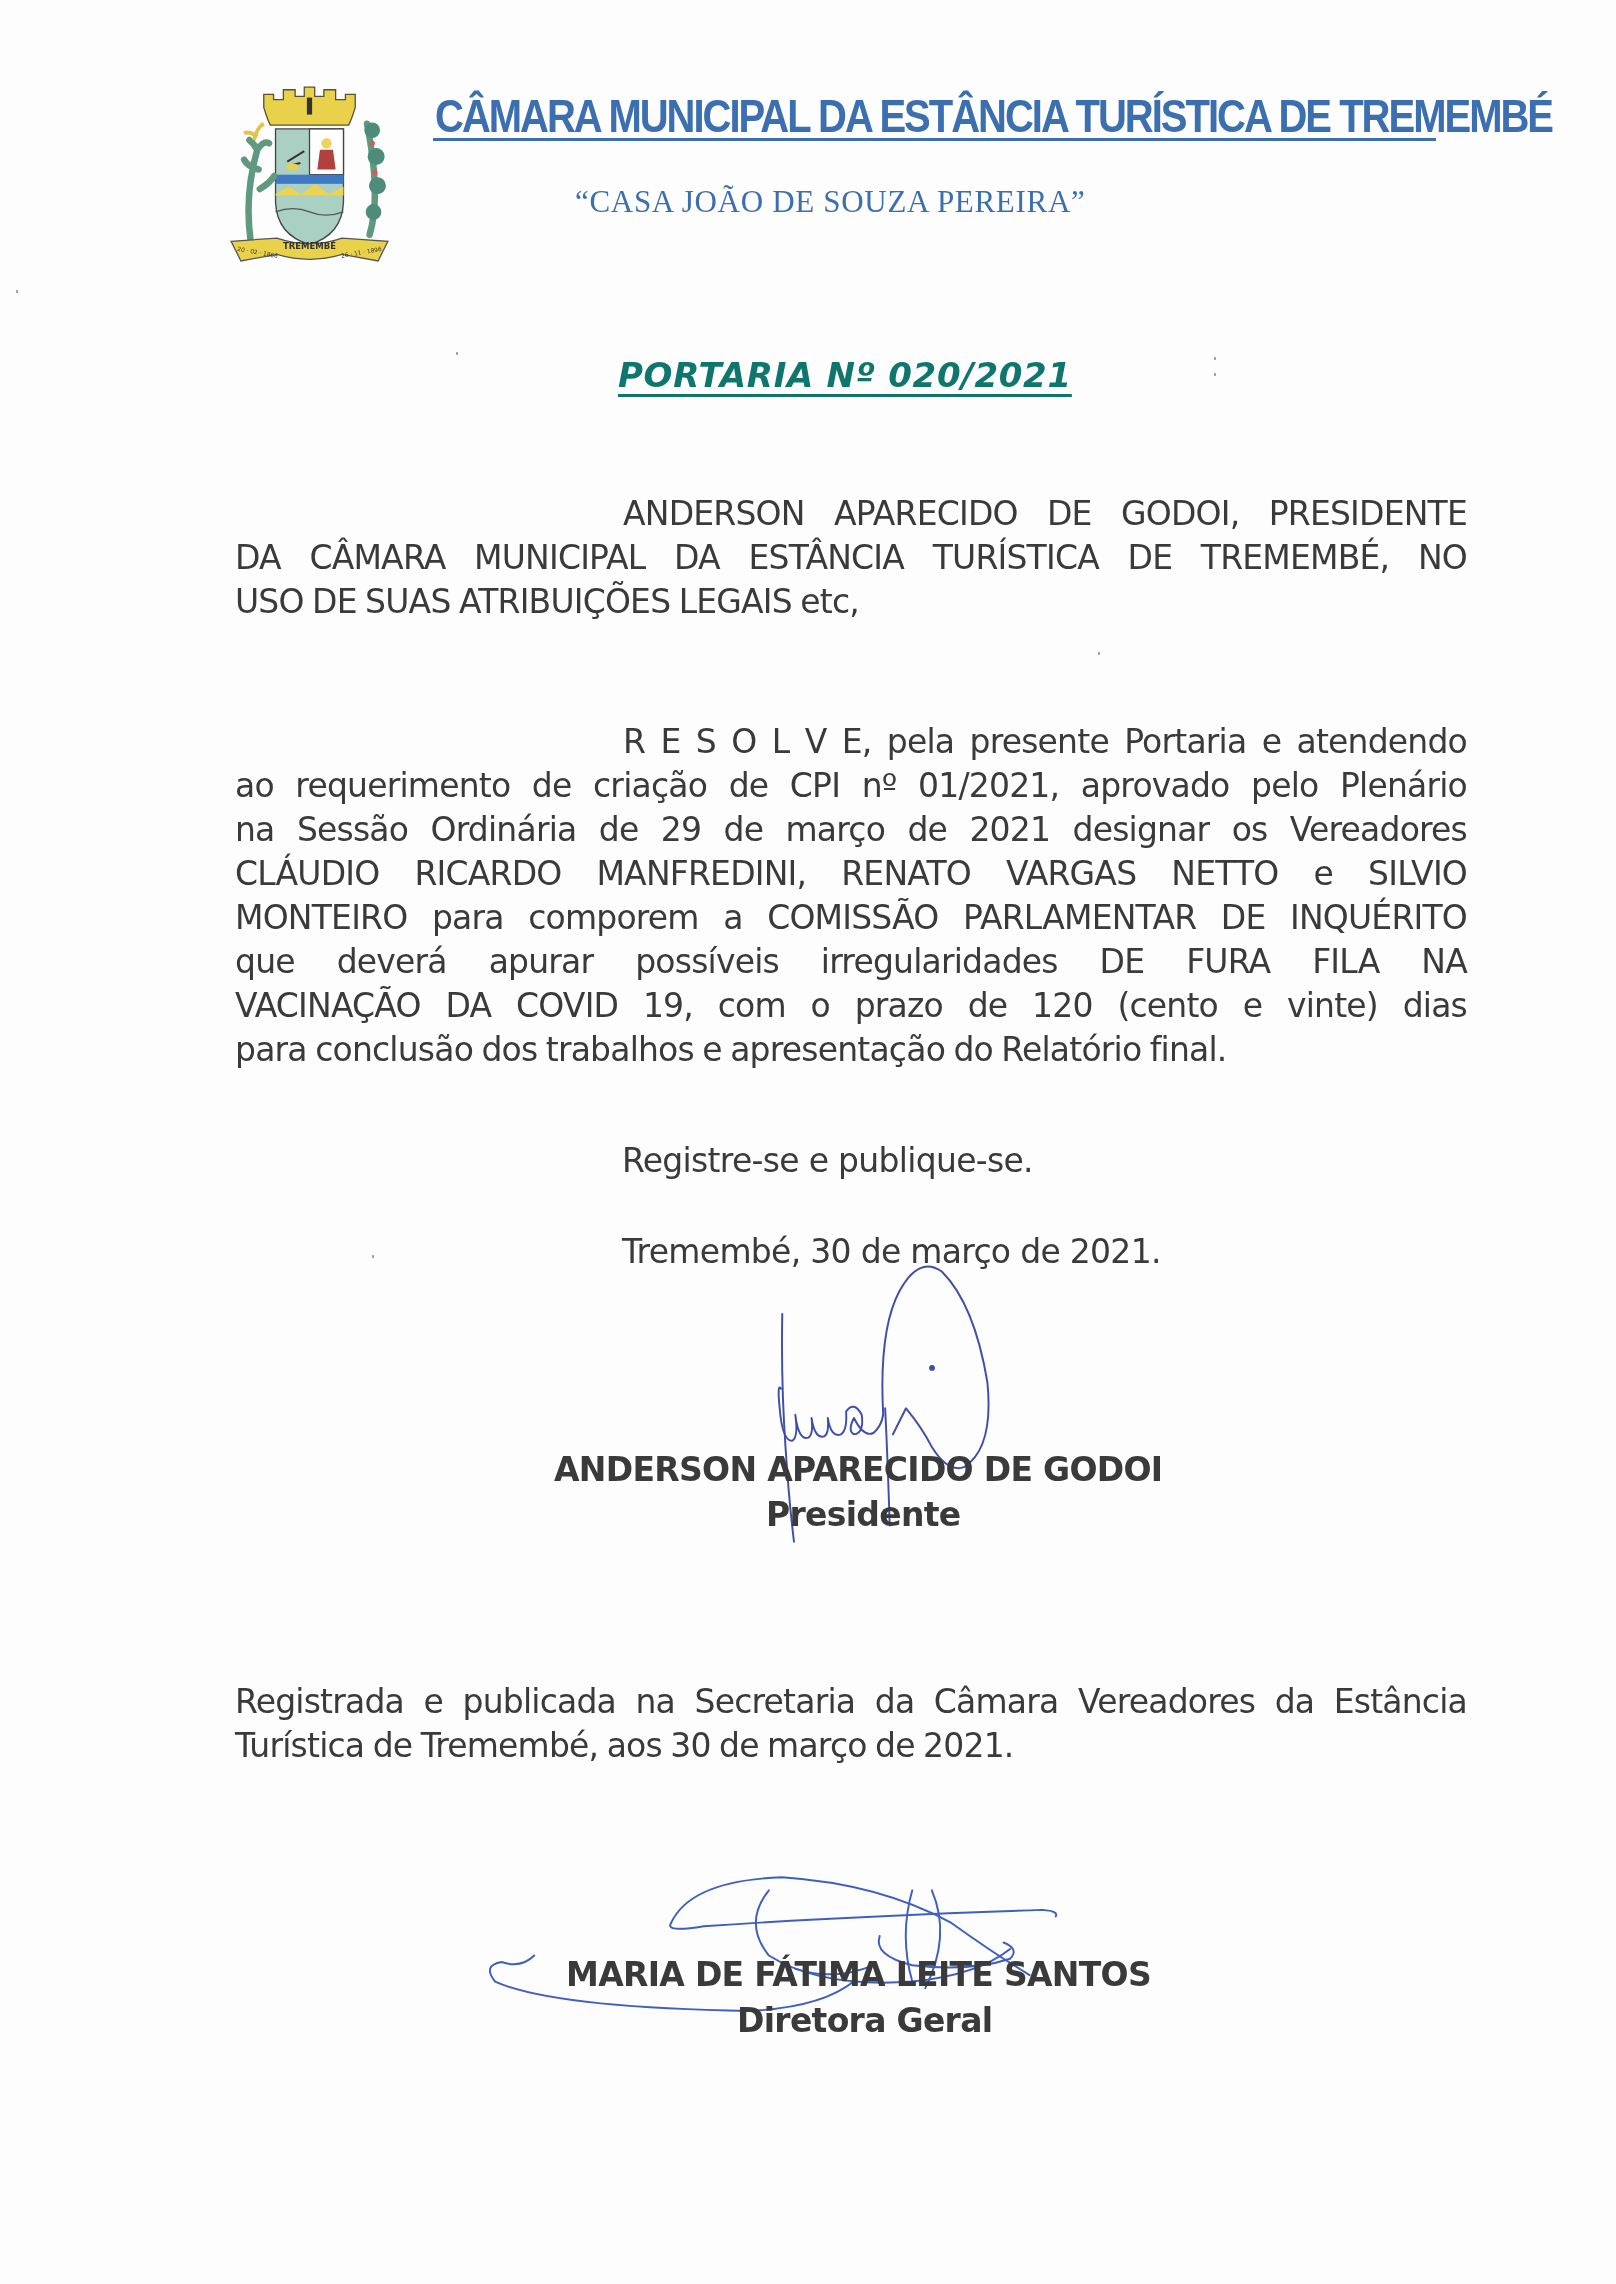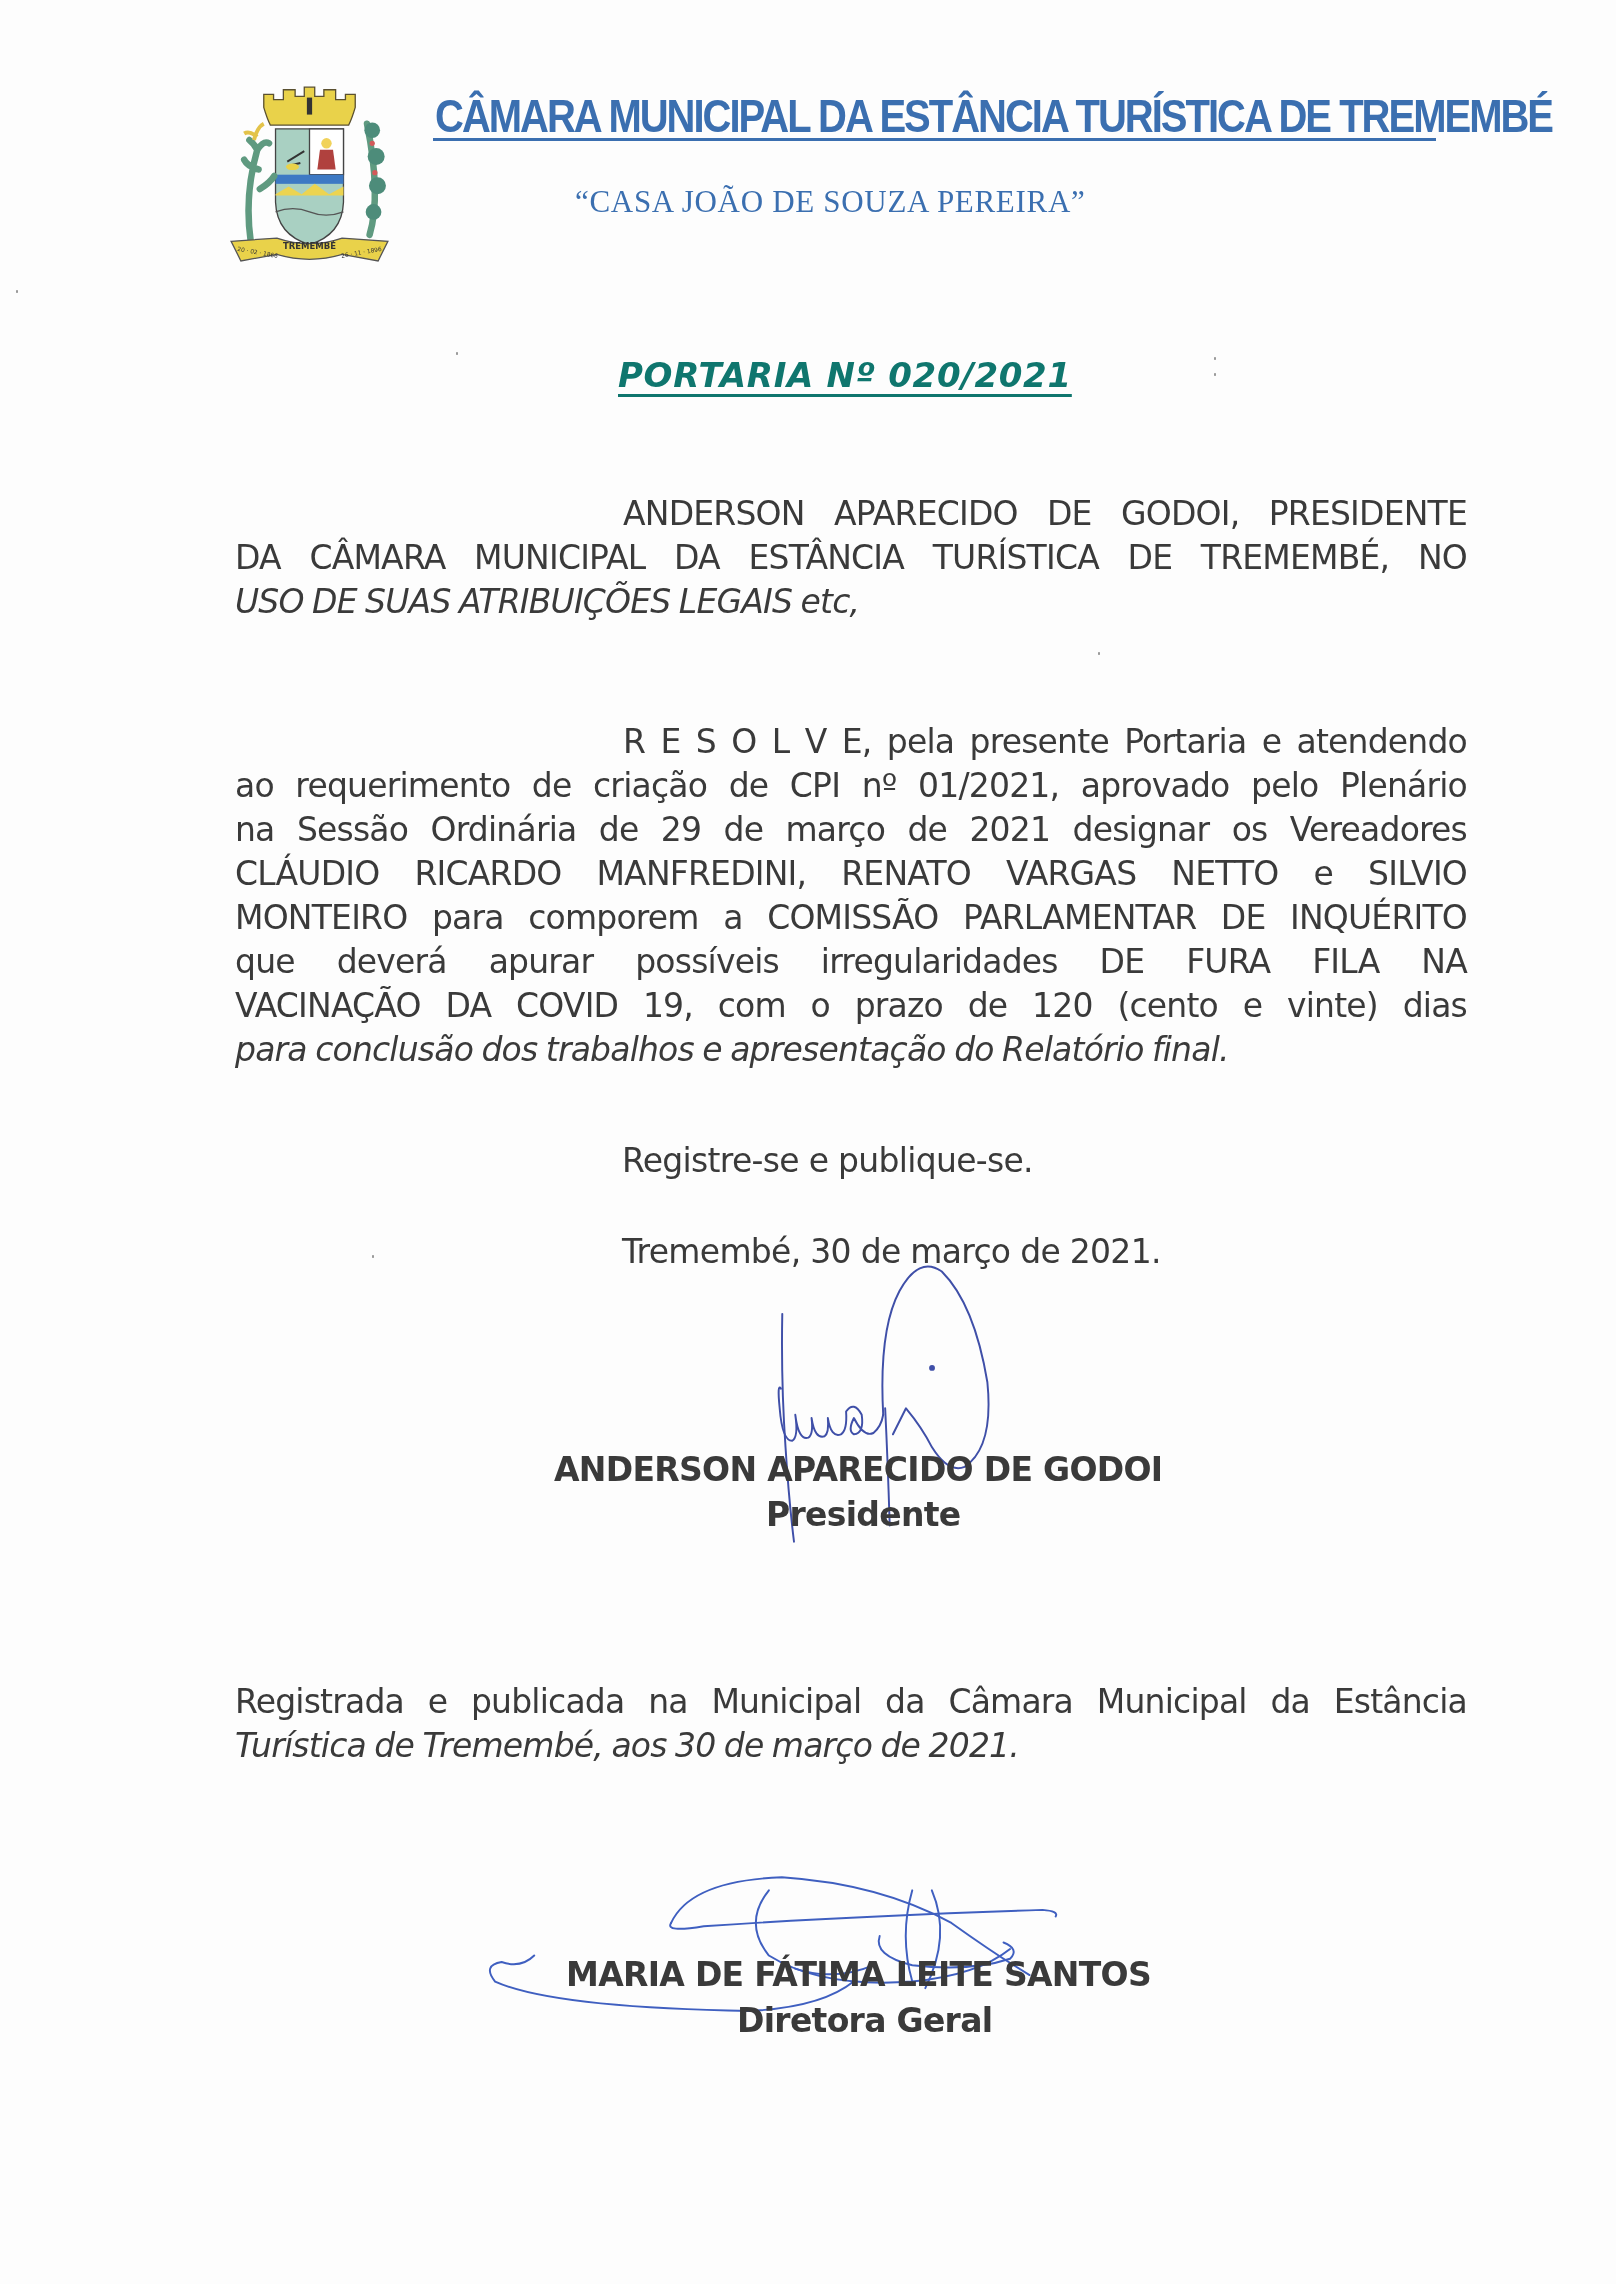--- a/index.html
+++ b/index.html
@@ -93,21 +93,20 @@
       word-spacing: -1.3px;
     }
     .para .line {
       display: block;
       text-align: justify;
       text-align-last: justify;
       white-space: nowrap;
     }
     .para .line.last {
       text-align-last: left;
-      font-style: italic;
     }
     .para .line.indent {
       padding-left: 388px;
     }
     .p1 { top: 492px; }
     .p2 { top: 720px; }
 
     .single-line {
       position: absolute;
       font-family: "DejaVu Sans", sans-serif;
@@ -232,21 +231,21 @@
 
       <path d="M258 240 Q262 320 265 420"></path>
       <circle cx="330" cy="178" r="3" fill="#3f4fa8"></circle>
     </g>
   </svg>
 
   <div class="sig-name sig1-name">ANDERSON APARECIDO DE GODOI</div>
   <div class="sig-name sig1-role">Presidente</div>
 
   <div class="para p3">
-    <span class="line">Registrada e publicada na Municipal da Câmara Municipal da Estância</span>
+    <span class="line">Registrada e publicada na Secretaria da Câmara Vereadores da Estância</span>
     <span class="line last">Turística de Tremembé, aos 30 de março de 2021.</span>
   </div>
 
   <svg class="signature-svg sig2-svg" viewBox="0 0 1100 300" xmlns="http://www.w3.org/2000/svg">
     <g fill="none" stroke="#3f5fc0" stroke-width="3" stroke-linecap="round" stroke-linejoin="round">
       <path d="M120 160 Q100 180 70 170 Q40 175 60 200 Q150 240 450 245 Q560 240 610 200"></path>
       <path d="M330 110 Q360 45 500 40 Q650 50 760 110 Q830 160 880 190"></path>
       <path d="M330 110 Q320 125 380 115 Q600 100 900 90 Q925 92 920 100"></path>
       <path d="M480 60 Q440 110 480 160 Q560 210 700 200 Q800 190 850 150"></path>
       <path d="M700 60 Q680 130 700 200 M730 60 Q760 130 720 210"></path>

